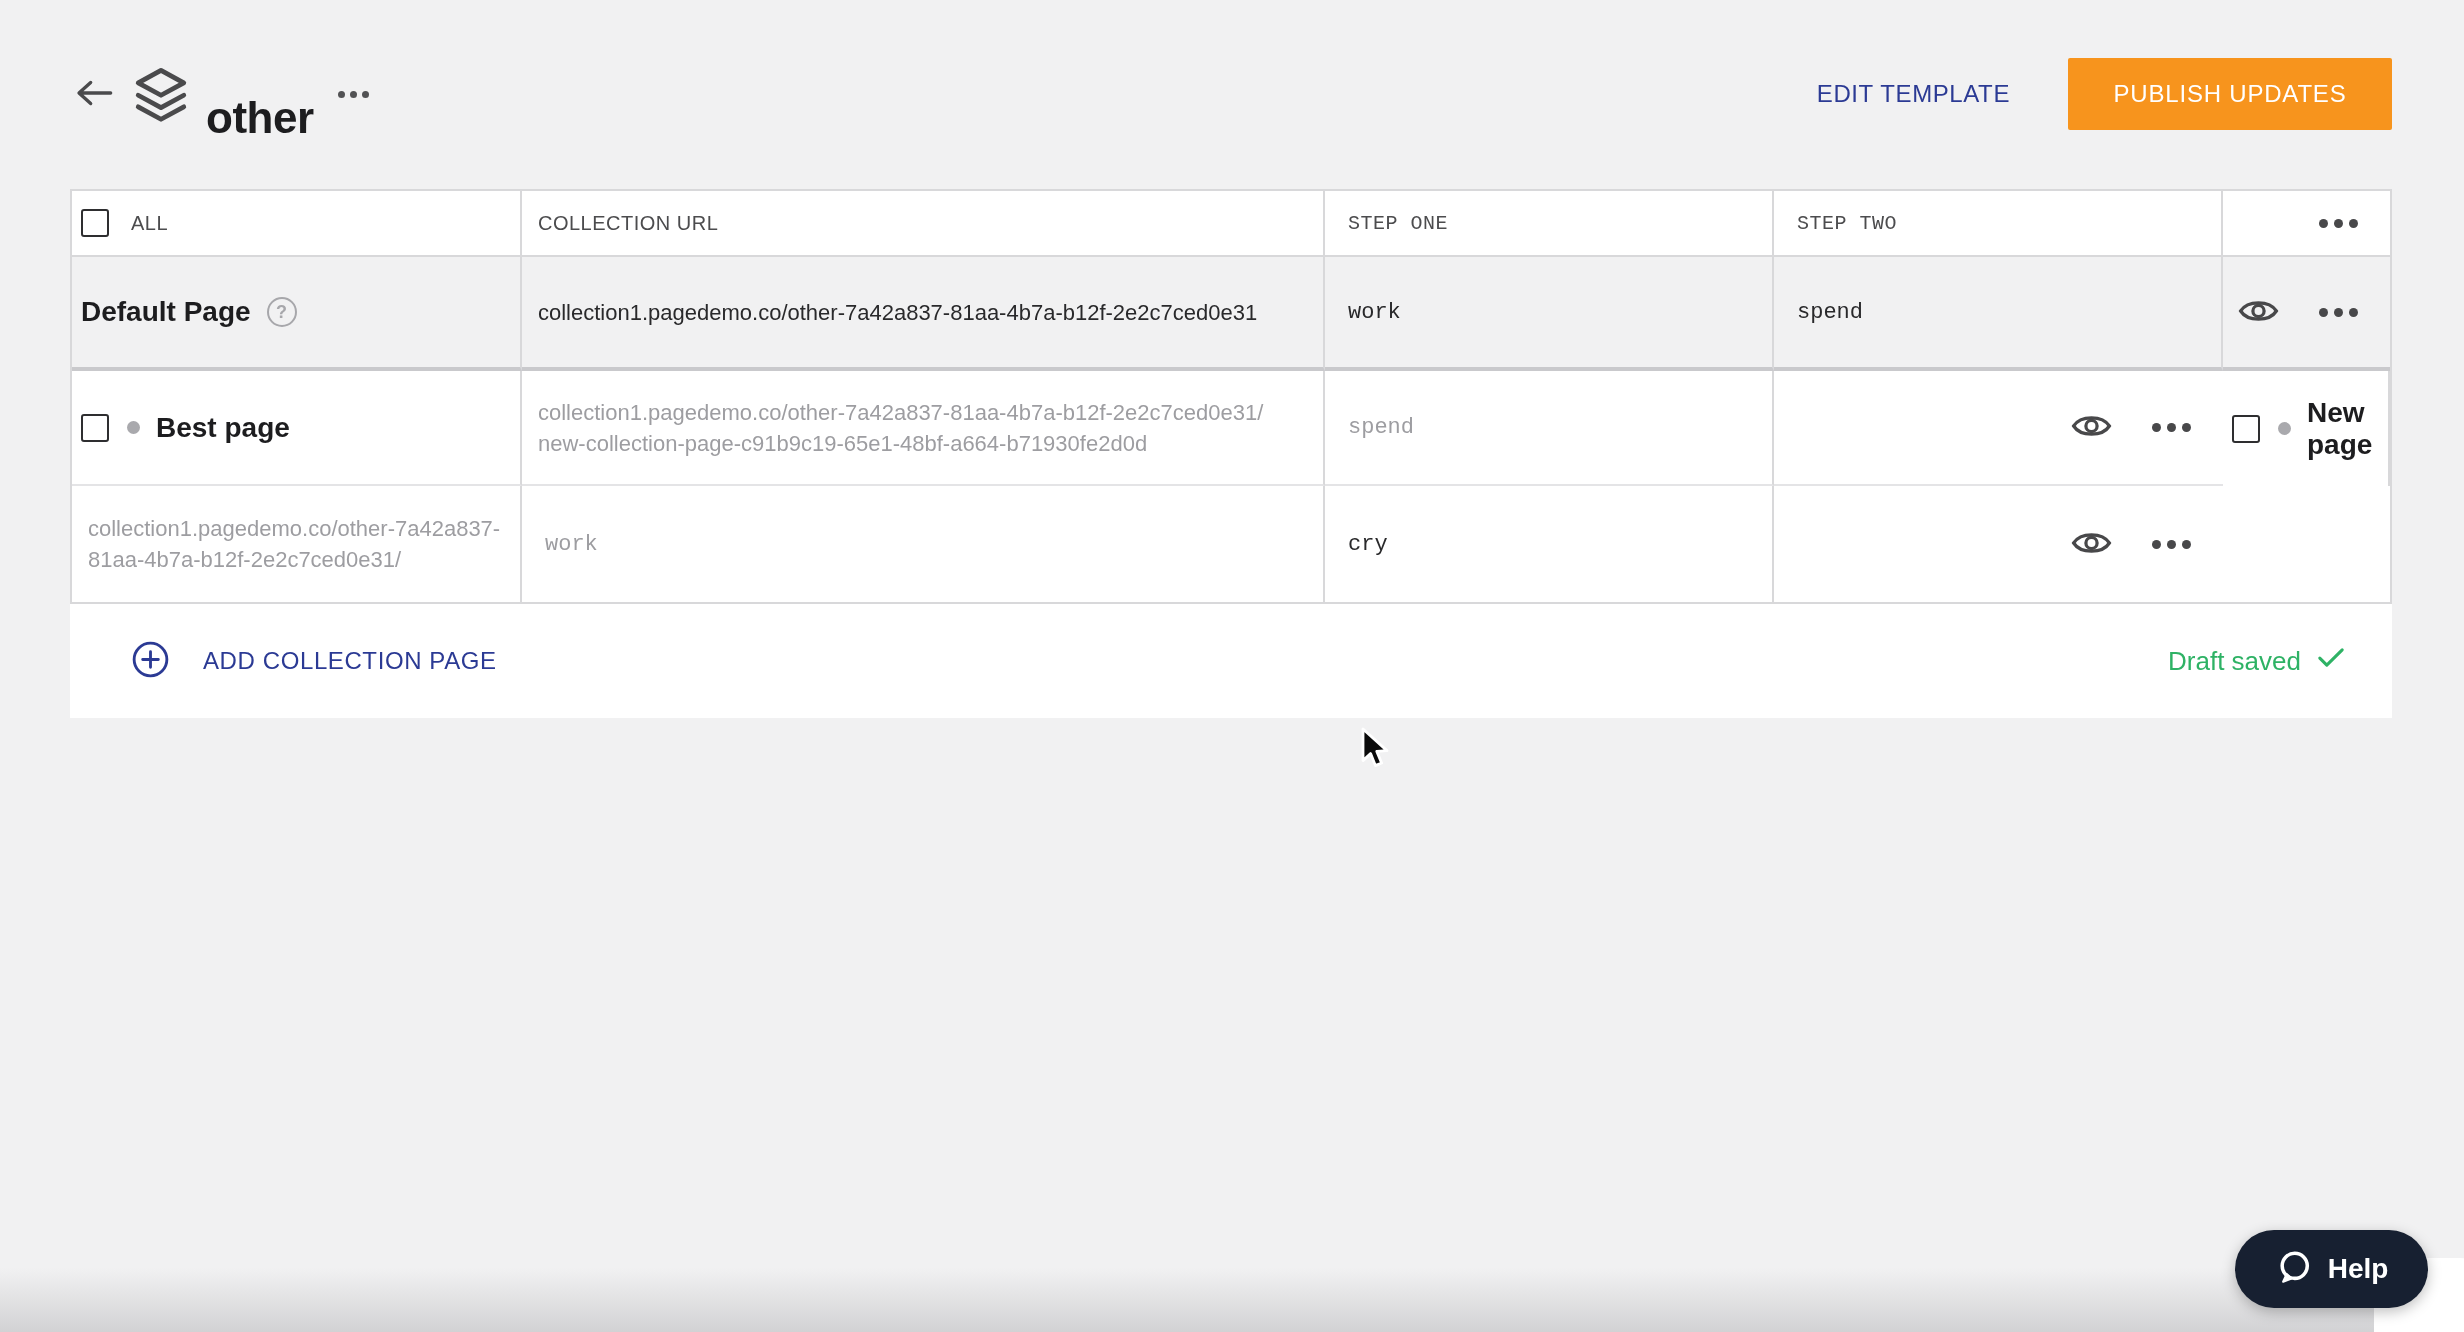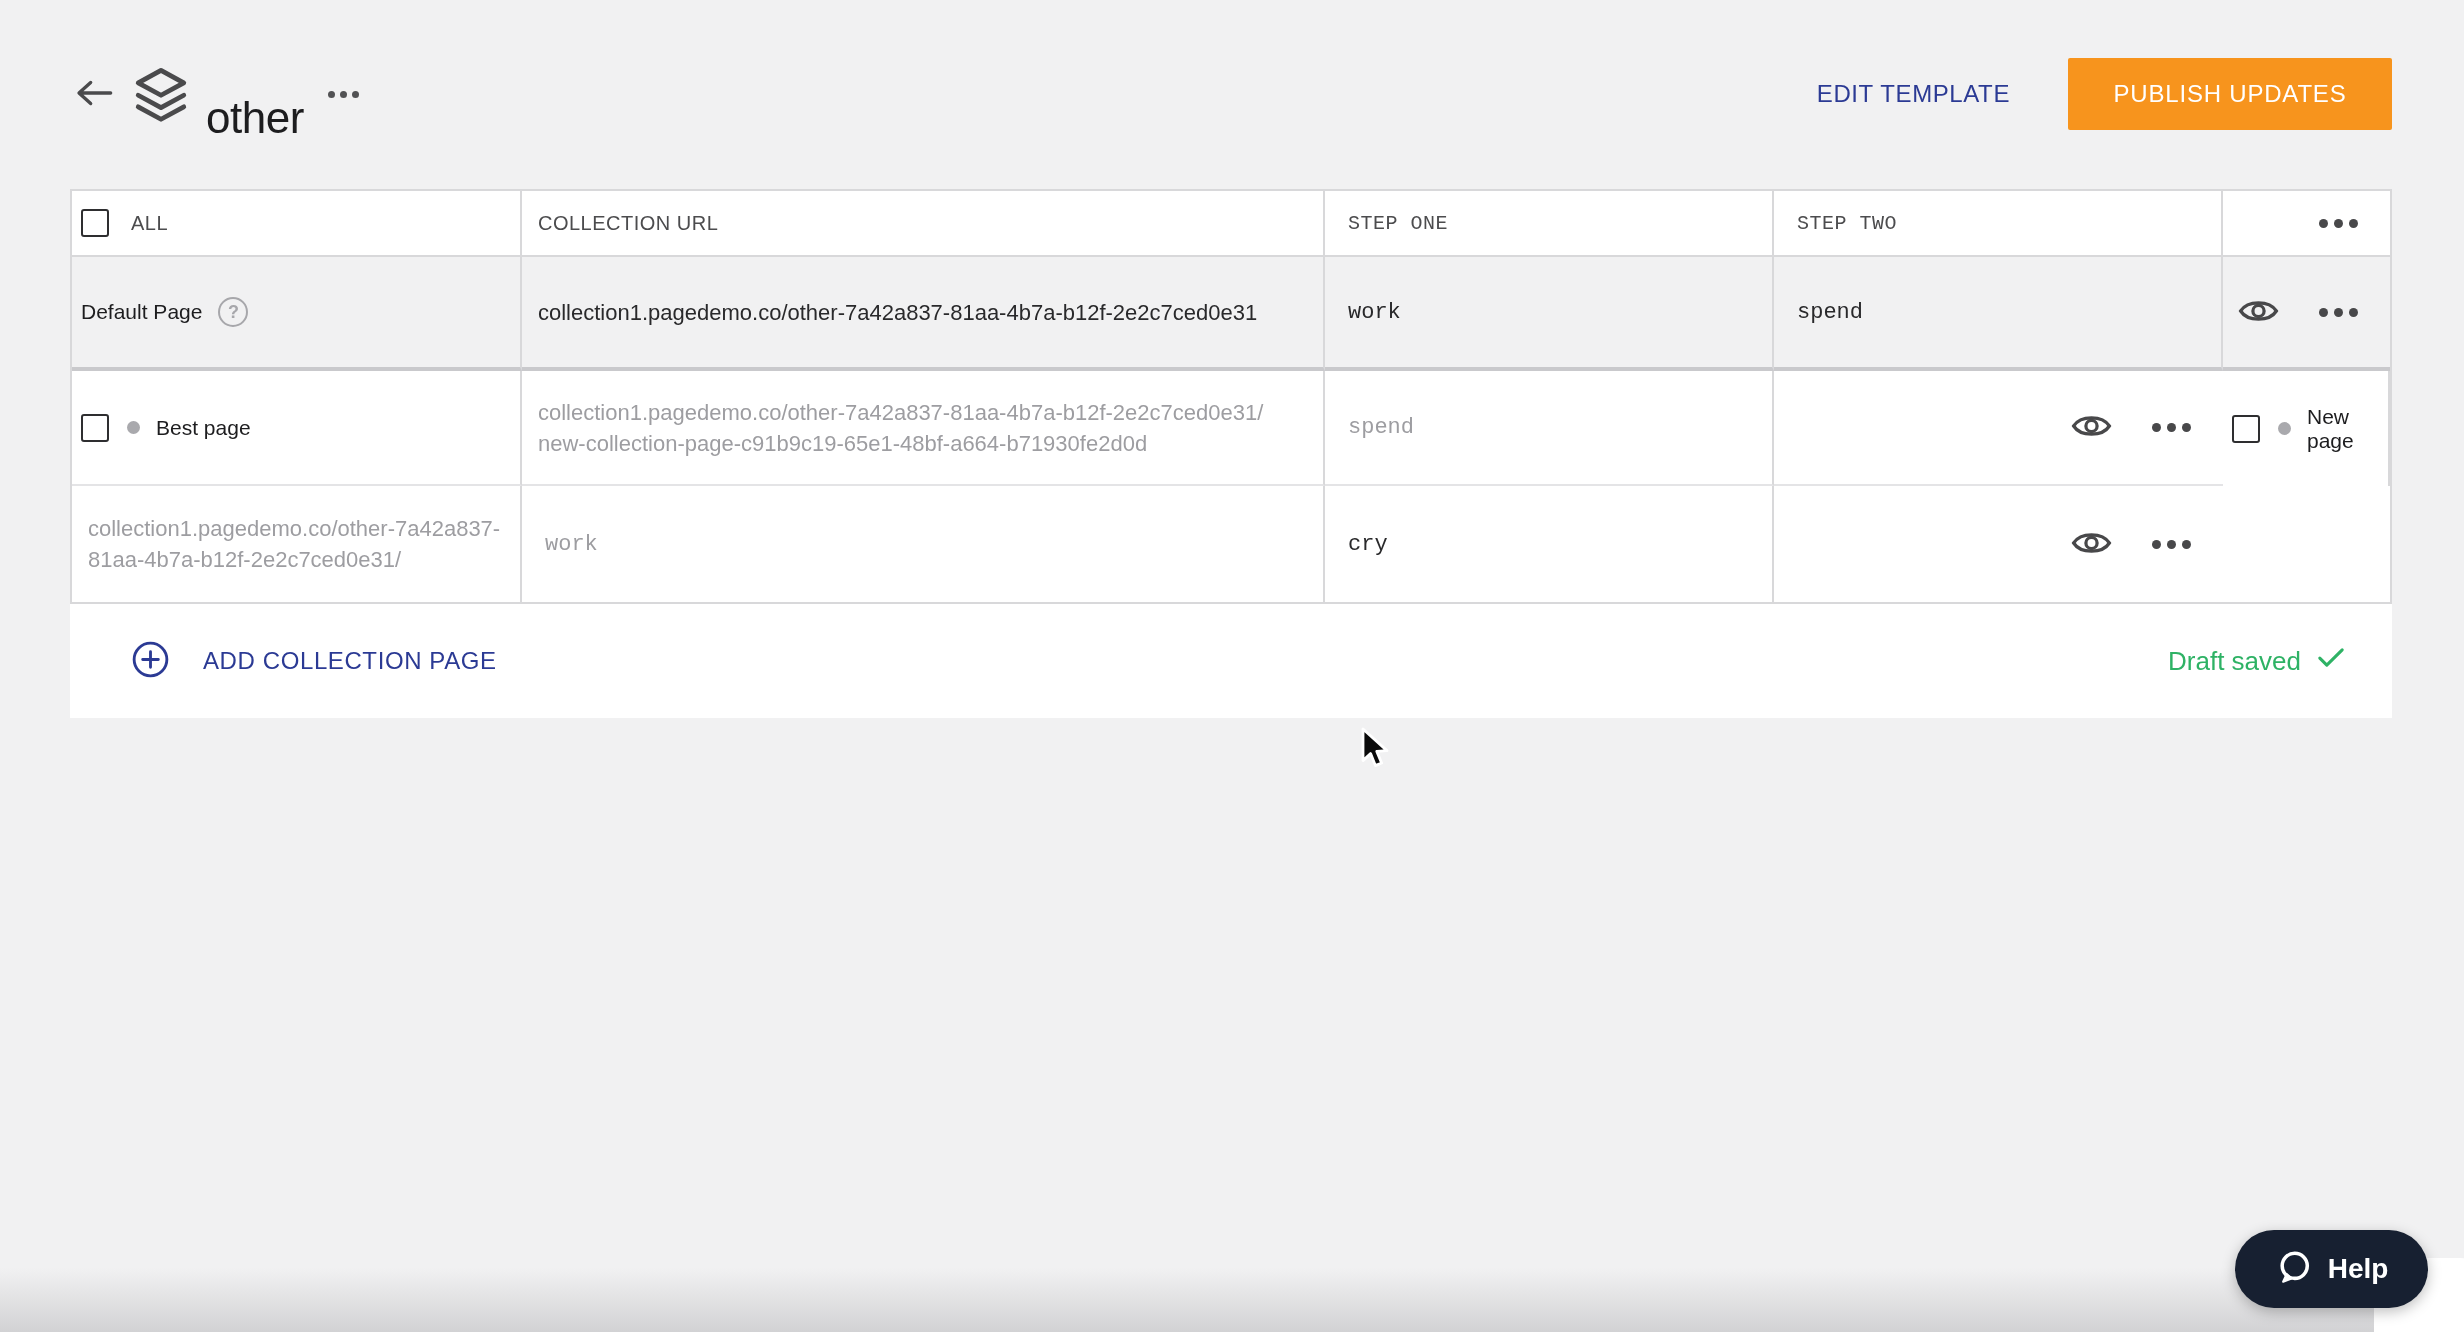--- a/index.html
+++ b/index.html
@@ -25,21 +25,21 @@
     position:relative;
   }
   
   .topbar{
     position:absolute;left:70px;right:72px;top:52px;height:84px;
     display:flex;align-items:center;justify-content:space-between;
   }
   .topbar-left{display:flex;align-items:center;}
   .back-btn{background:none;border:none;cursor:pointer;display:flex;align-items:center;padding:4px;}
   .layers-wrap{margin-left:16px;display:flex;align-items:center;}
-  .page-title{font-size:44px;font-weight:400;color:var(--ink);letter-spacing:-0.5px;margin-left:18px;margin-top:48px;}
+  .page-title{font-size:44px;font-weight:700;color:var(--ink);letter-spacing:-0.5px;margin-left:18px;margin-top:48px;}
   .title-menu{background:none;border:none;cursor:pointer;display:flex;gap:5px;margin-left:20px;padding:8px 4px;}
   .title-menu i{width:7px;height:7px;border-radius:50%;background:#525254;display:block;}
   .topbar-right{display:flex;align-items:center;}
   .edit-template{
     color:var(--blue);font-size:24px;font-weight:500;letter-spacing:0.6px;
     text-decoration:none;cursor:pointer;margin-right:58px;
   }
   .publish-btn{
     width:324px;height:72px;background:var(--orange);color:#fff;border:none;border-radius:2px;
     font-family:inherit;font-size:24px;font-weight:500;letter-spacing:0.8px;cursor:pointer;
@@ -62,21 +62,21 @@
   .hrow{border-bottom:2px solid var(--bord);}
   .r1{background:var(--pagebg);border-bottom:4px solid var(--bord-heavy);}
   .r2{border-bottom:2px solid var(--bord-light);}
   .hdr-label{font-size:20px;color:var(--hdr);letter-spacing:0.5px;}
   .checkbox{
     width:28px;height:28px;border:2px solid #2E2E30;border-radius:3px;background:#fff;
     display:inline-block;flex:none;cursor:pointer;
   }
   .hrow .checkbox{margin-right:22px;}
   .row-dot{width:13px;height:13px;border-radius:50%;background:#A9A9AD;flex:none;margin:0 16px 0 18px;}
-  .row-name{font-size:21px;font-weight:400;color:var(--ink);}
+  .row-name{font-size:28px;font-weight:700;color:var(--ink);}
   .q-icon{
     width:30px;height:30px;border:2px solid #A7A7AB;border-radius:50%;flex:none;margin-left:16px;
     display:flex;align-items:center;justify-content:center;
     font-size:18px;font-weight:600;color:#A7A7AB;cursor:pointer;
   }
   .url{font-size:22px;line-height:31px;color:var(--ink2);word-break:break-all;padding-right:14px;}
   .url.gray{color:var(--muted);}
   .step{font-size:22px;color:var(--ink2);}
   .step.gray{color:var(--muted);}
   .icon-btn{background:none;border:none;cursor:pointer;display:flex;align-items:center;padding:2px;}

